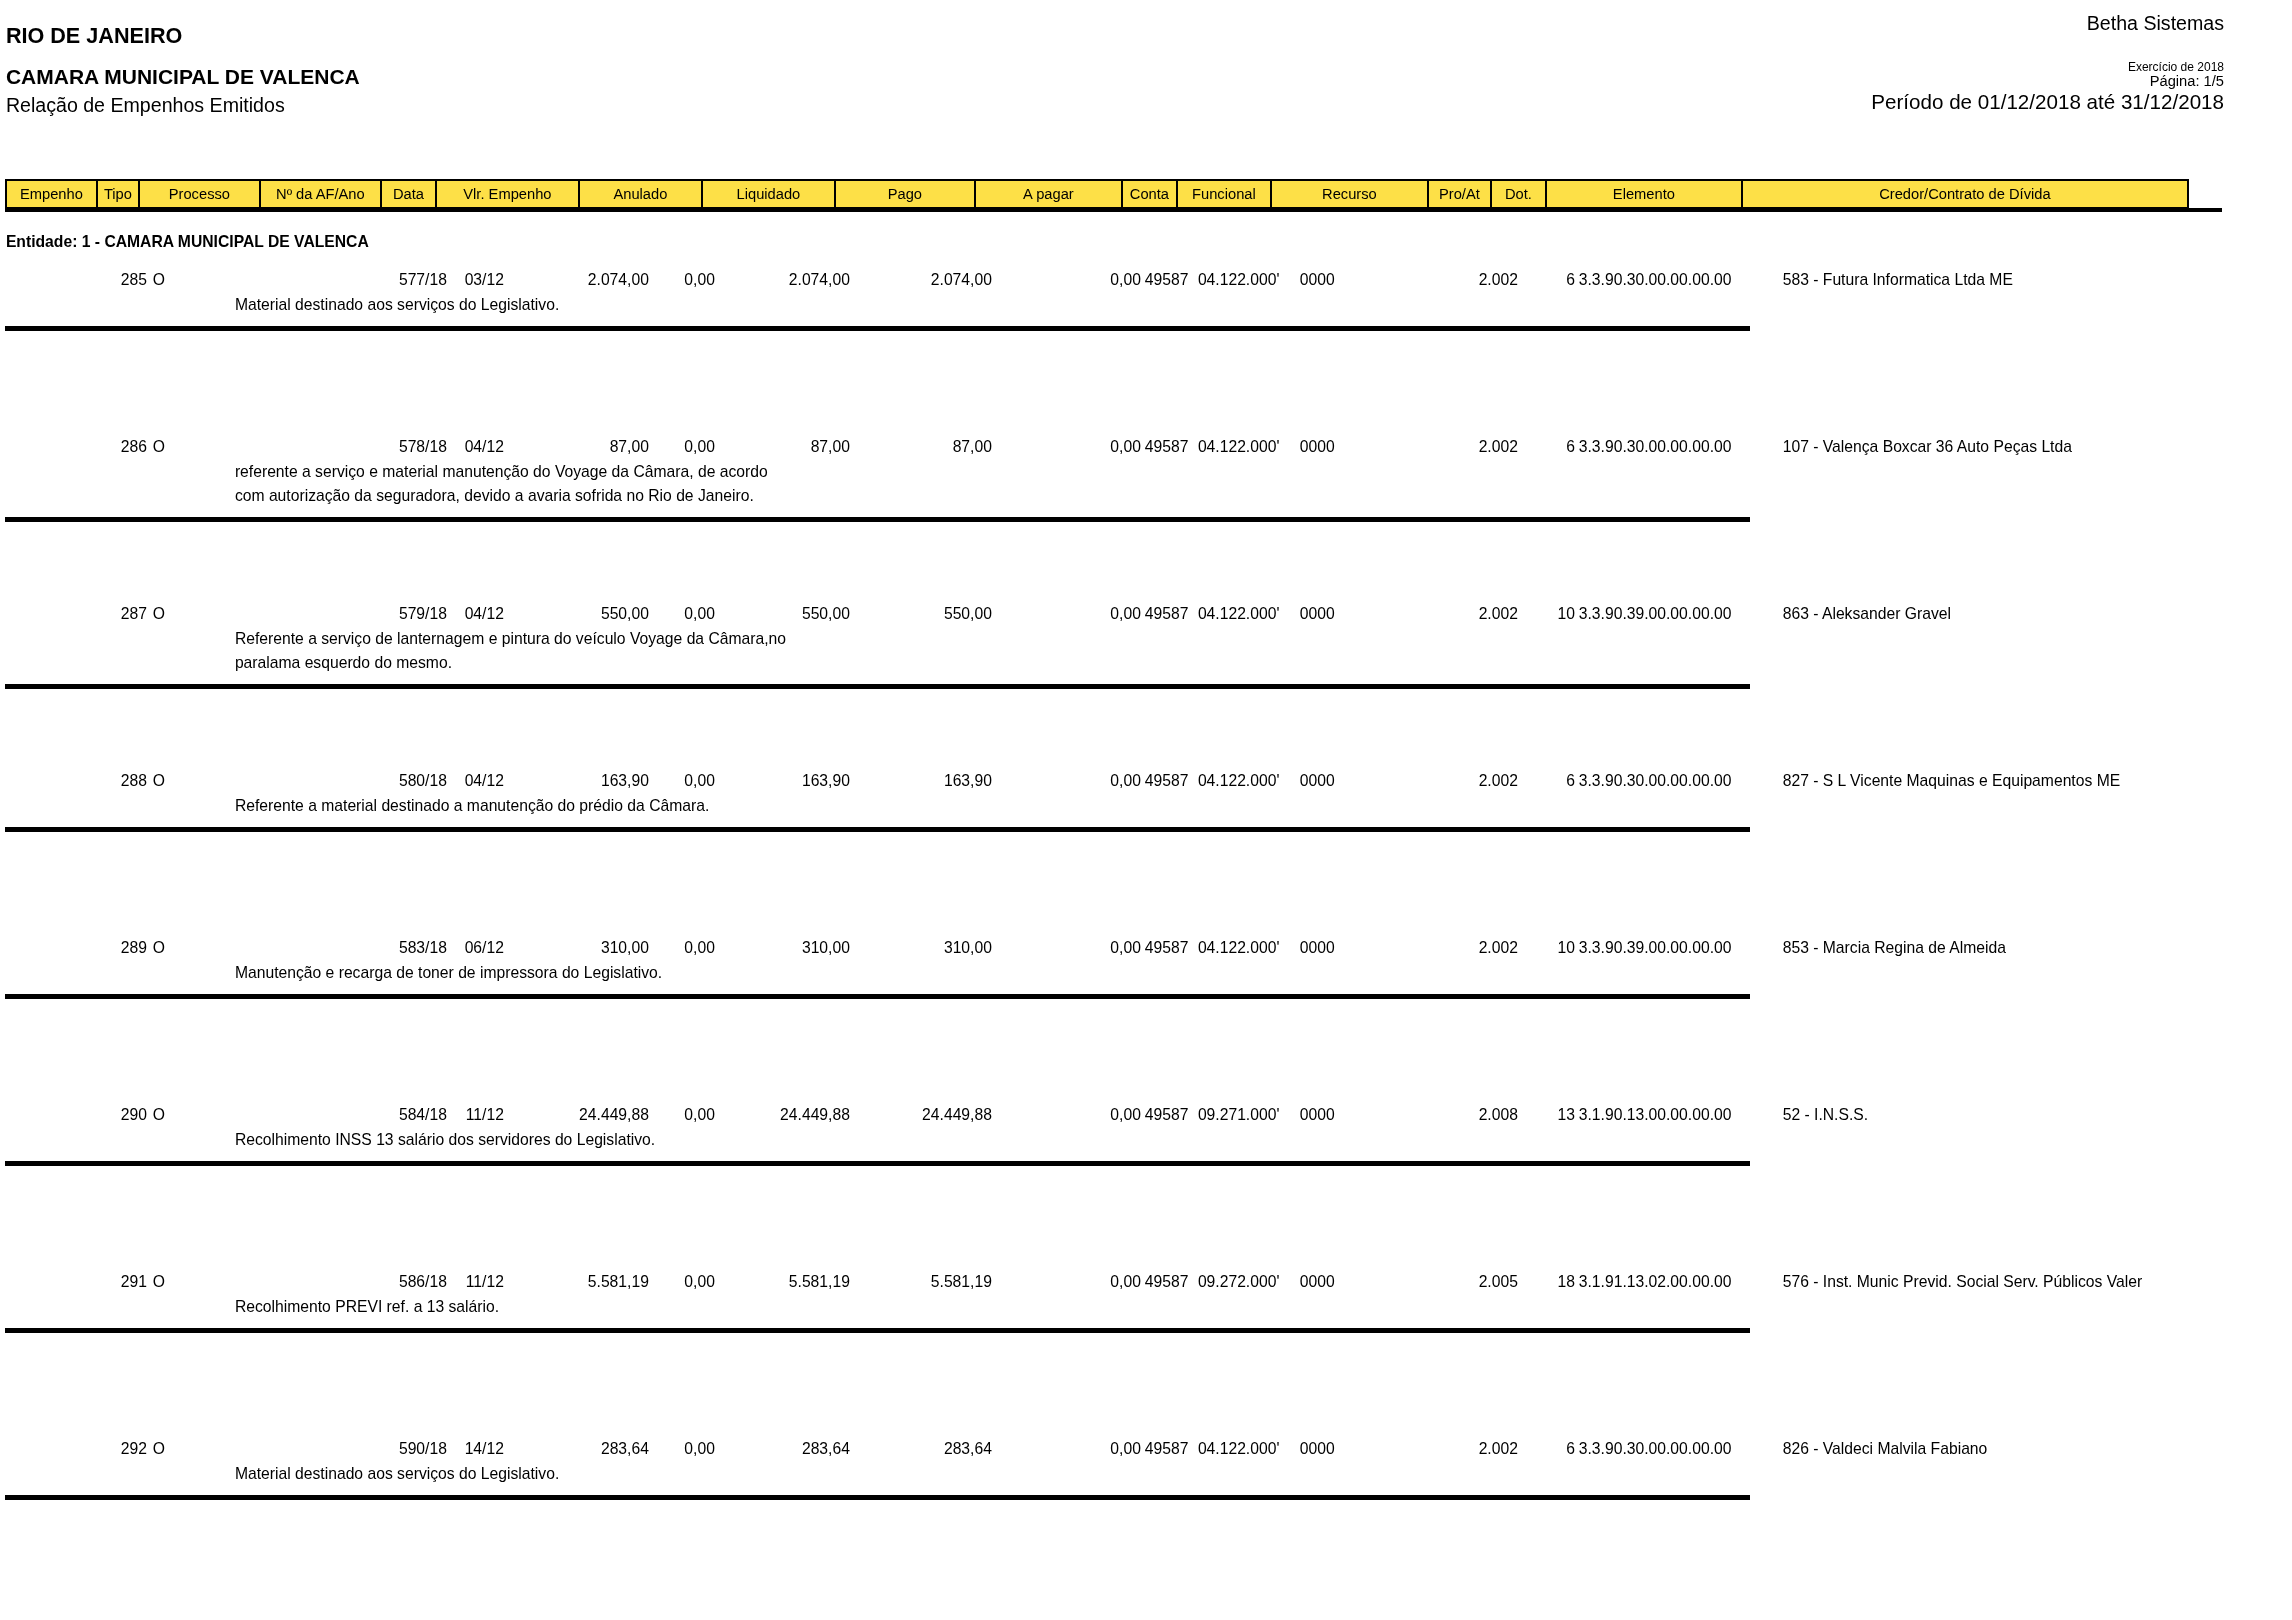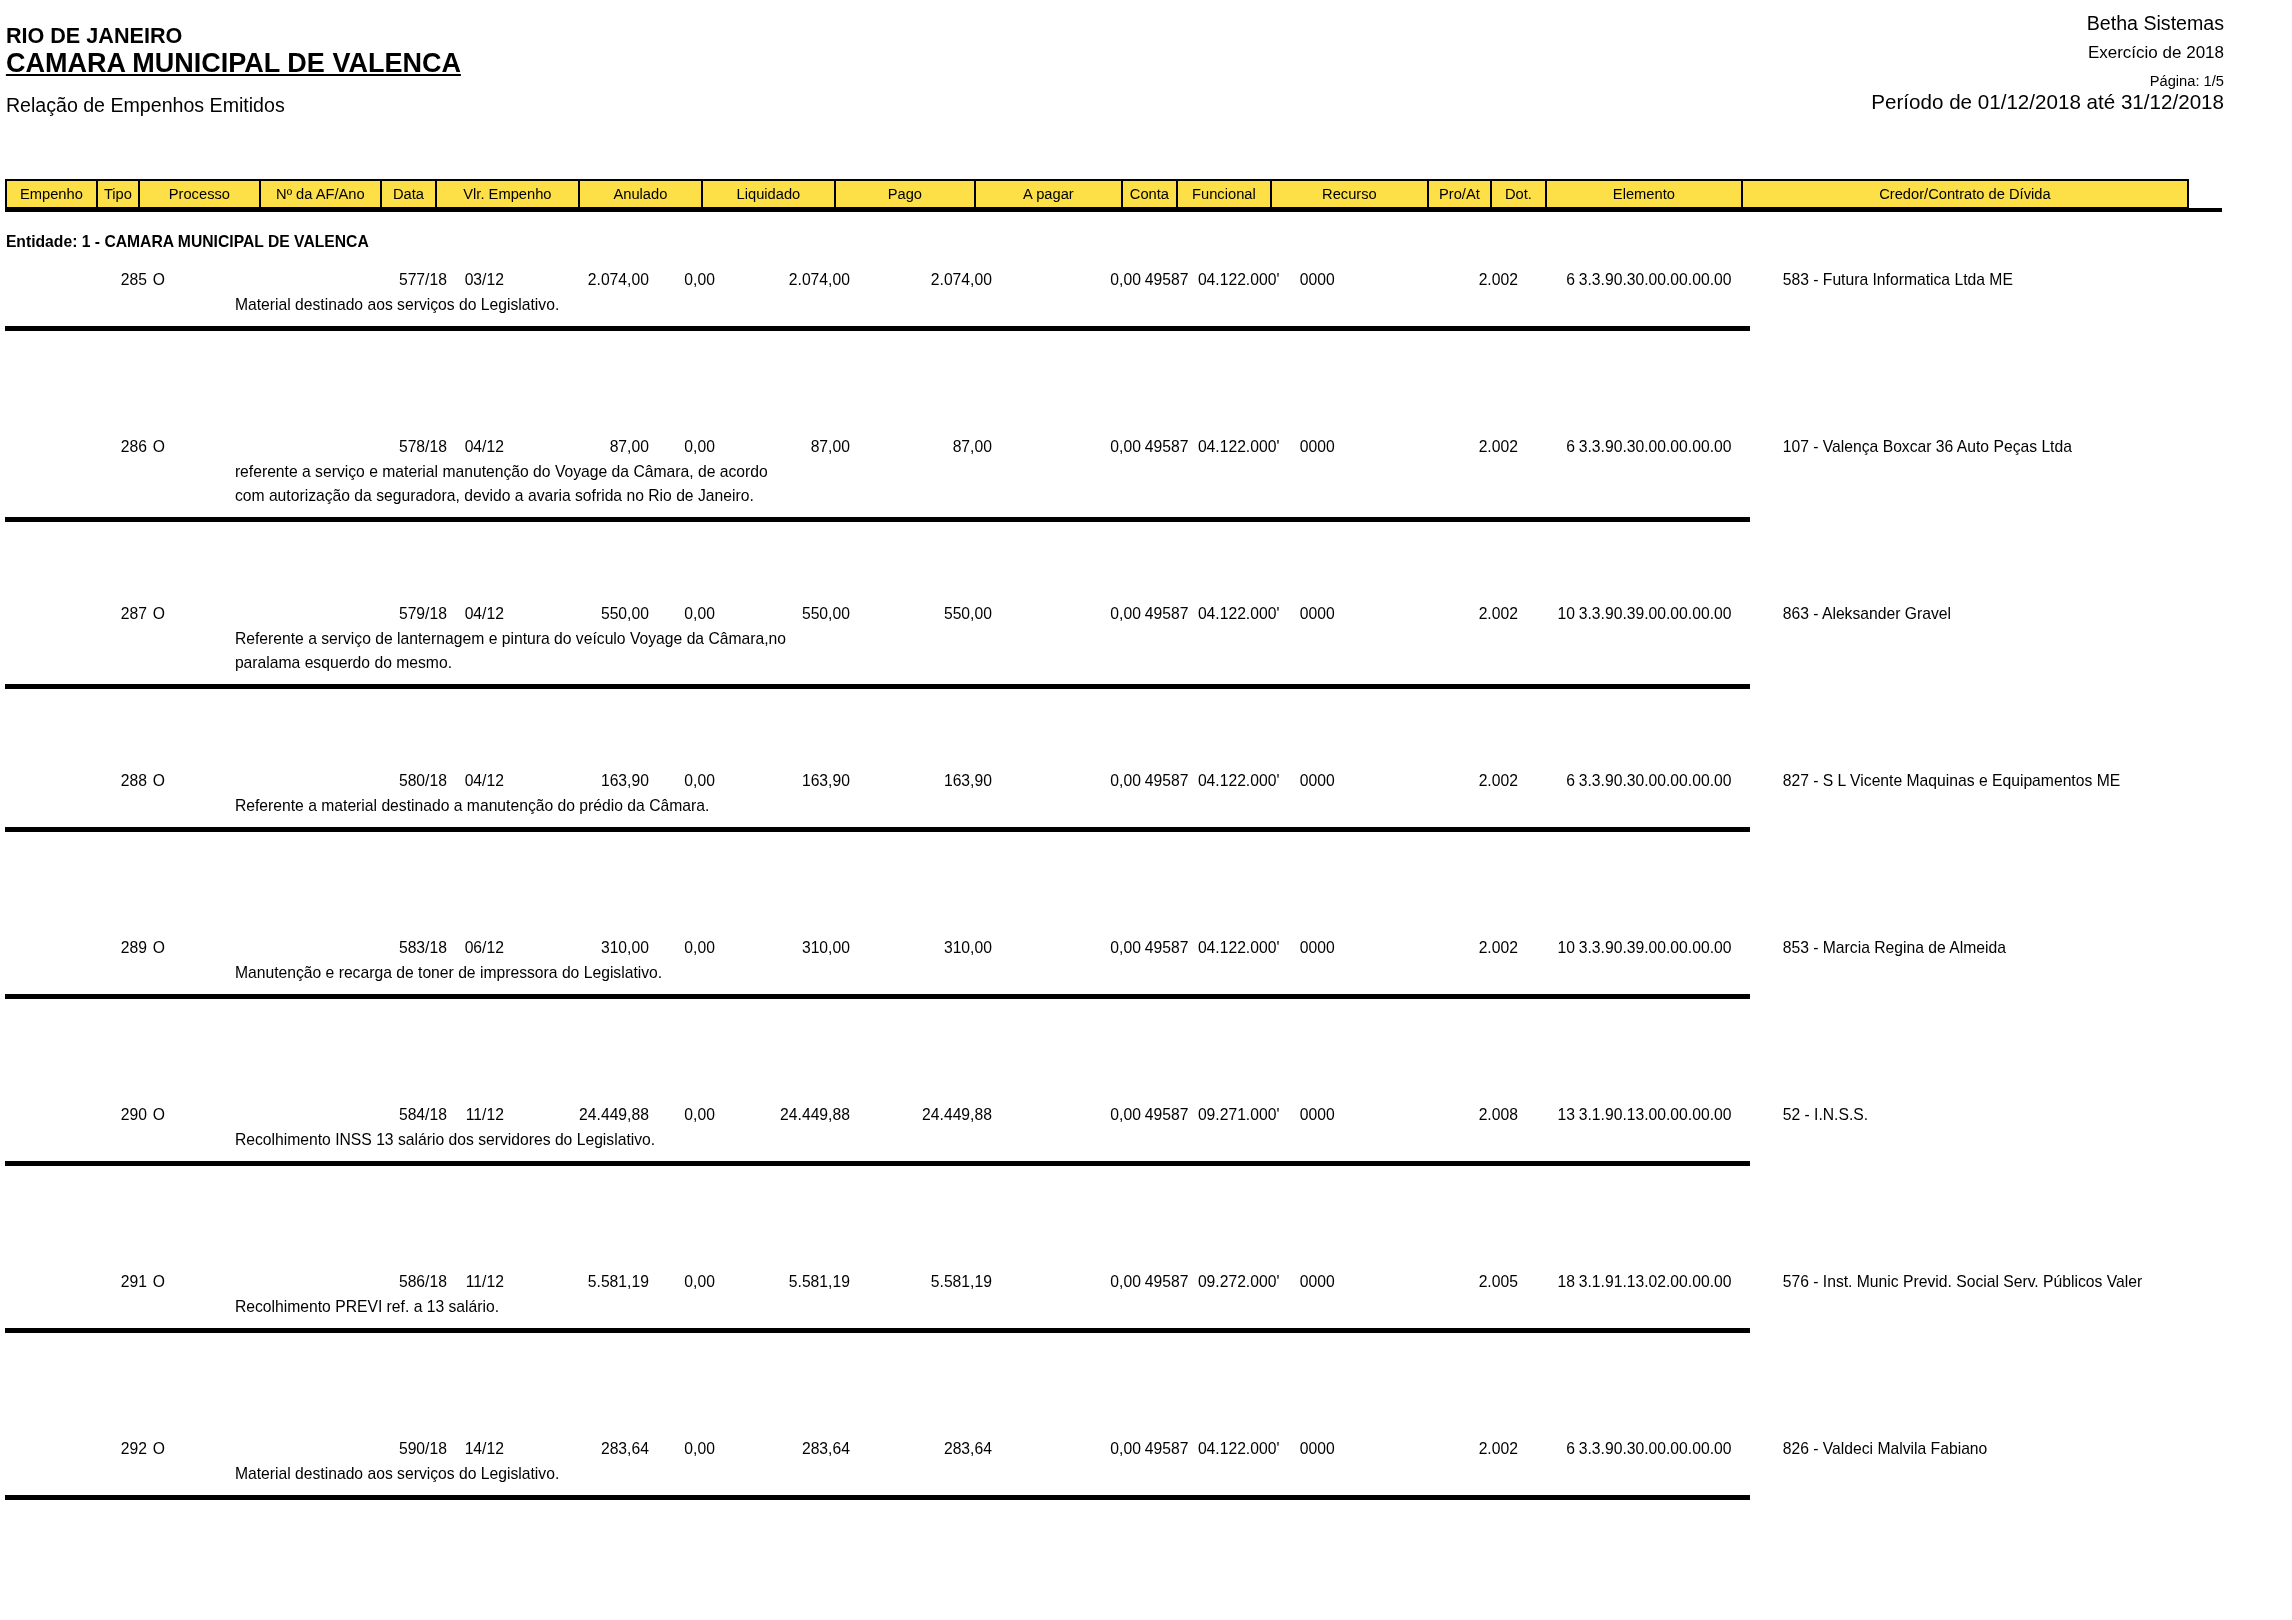--- a/index.html
+++ b/index.html
@@ -11,22 +11,22 @@
     position:relative;
     overflow:hidden;
   }
   .page { position:absolute; inset:0; background:#fff; }
 
   
   .hdr-left  { position:absolute; left:5.9px;  white-space:nowrap; }
   .hdr-right { position:absolute; right:69px; text-align:right; white-space:nowrap; }
   .t-vendor   { top:11.8px;  font-size:19.6px;margin-left:40px; }
   .t-state    { top:23px;  font-size:21.6px; font-weight:bold; }
-  .t-exerc    { top:43px;  font-size:17px; }
-  .t-entity   { top:48px;  font-size:27px; font-weight:bold;text-decoration:underline; }
+  .t-exerc    { top:60px;  font-size:12px; }
+  .t-entity   { top:65px;  font-size:21px; font-weight:bold; }
   .t-page     { top:73px;  font-size:14.7px; }
   .t-title    { top:94px;  font-size:19.6px; }
   .t-period   { top:90px;  font-size:20.6px; }
 
   
   .thead {
     position:absolute; top:179px; left:4.9px;
     display:flex; width:2217px; height:30px;
   }
   .th {

